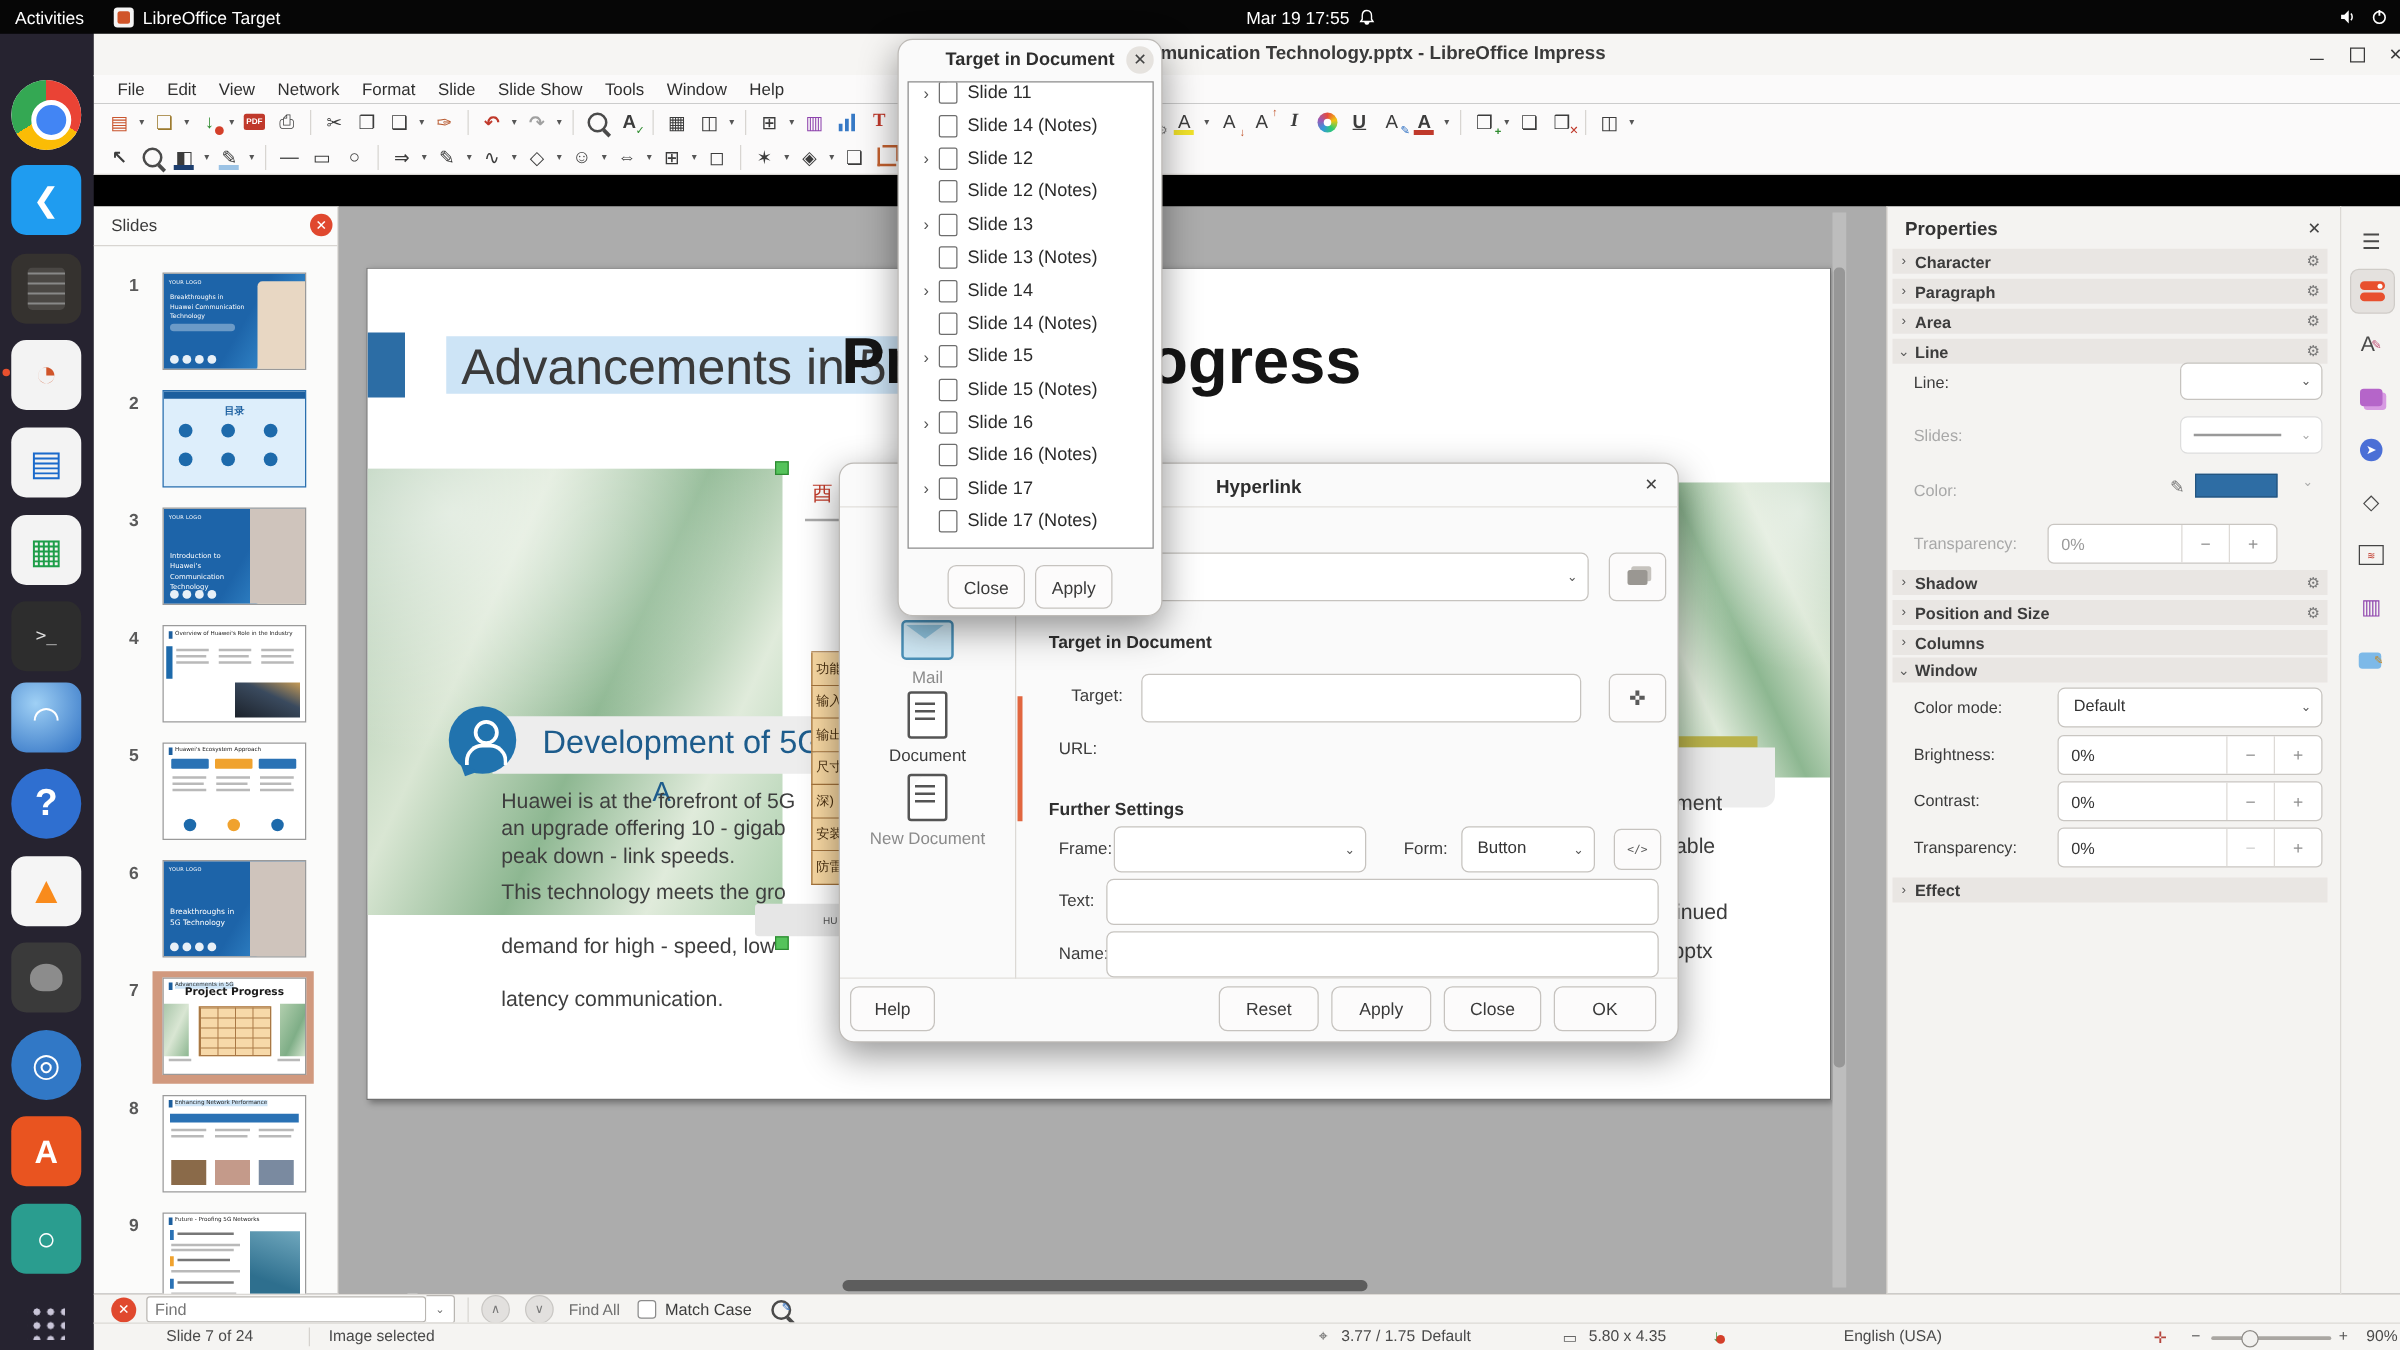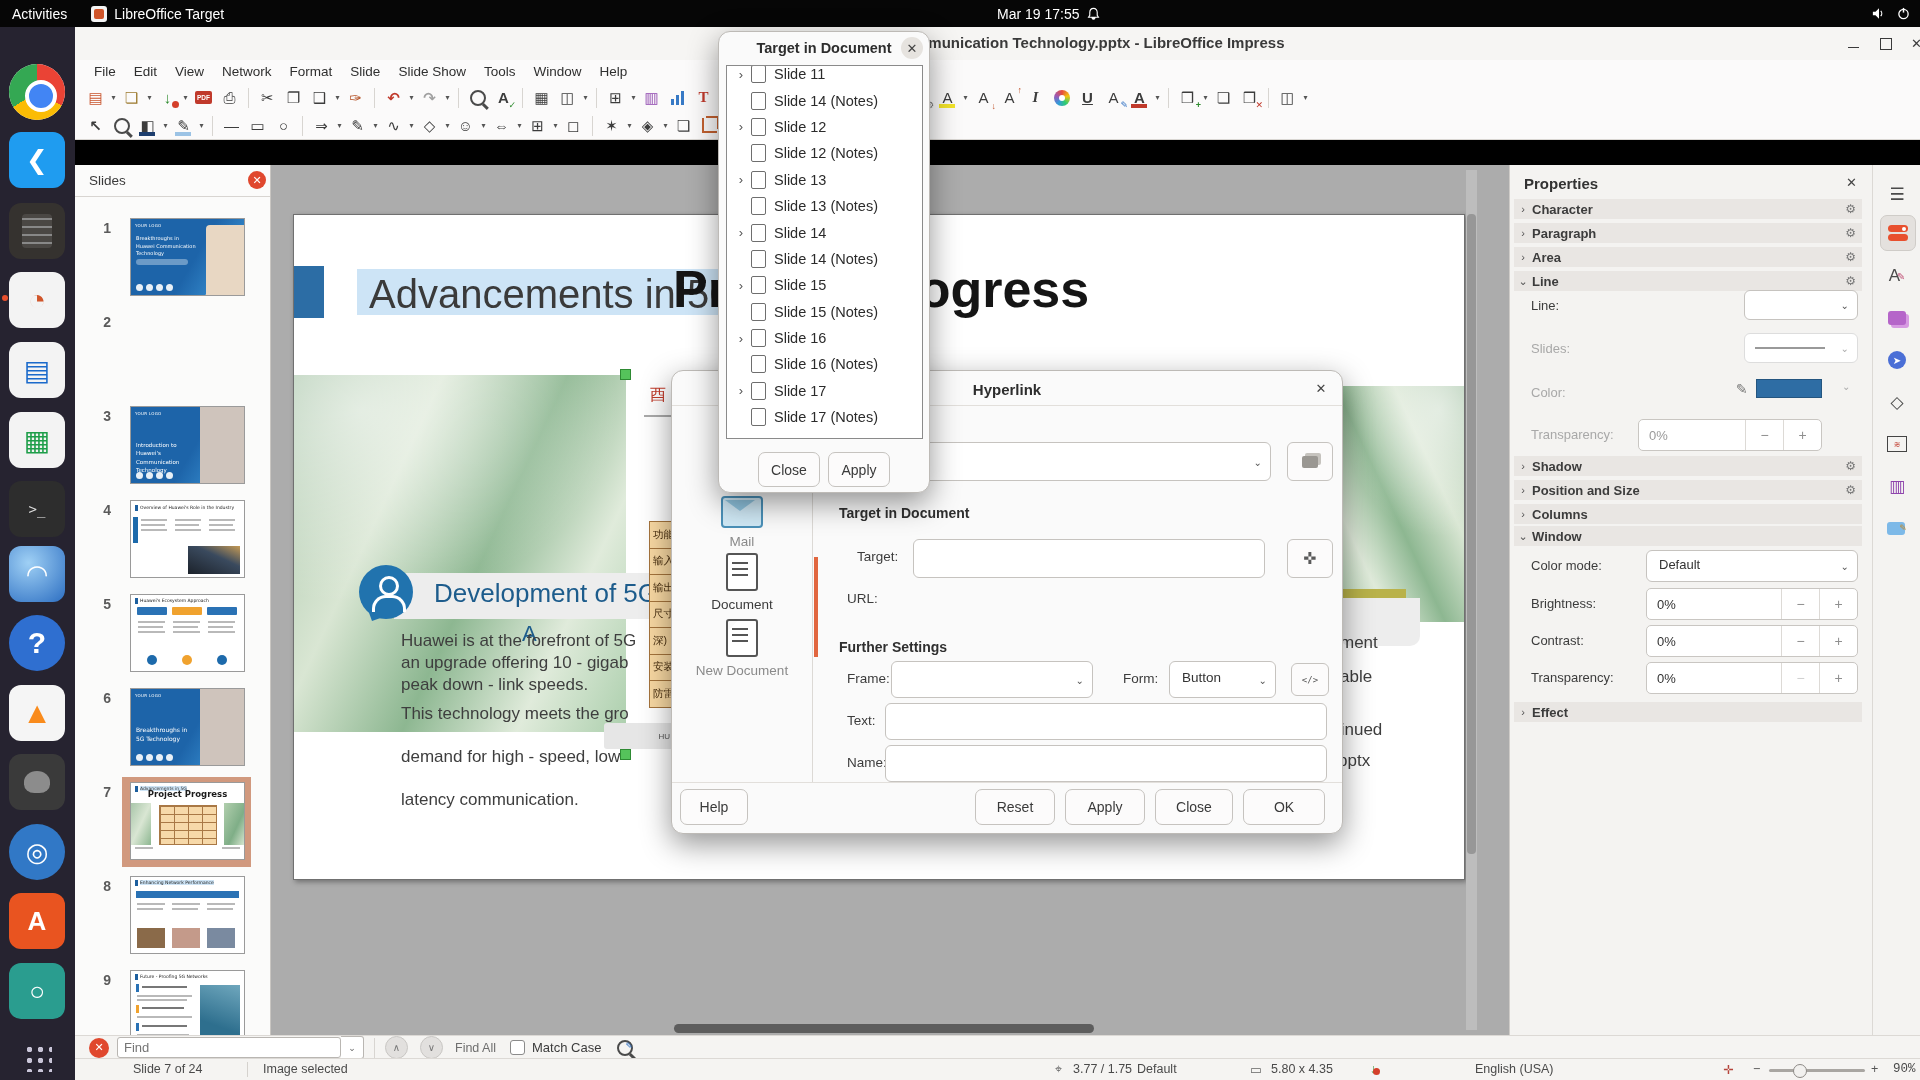--- a/index.html
+++ b/index.html
@@ -346,20 +346,32 @@
     <div style="position:absolute;left:5px;top:40px;width:52px;height:6px;border-radius:3px;background:rgba(255,255,255,.35);"></div>
     <div class="tdots">
         <i></i>
         <i></i>
         <i></i>
         <i></i>
       </div>
   </div>
 
   <div class="thnum" style="left:14px;top:149px;">2</div>
+  <div class="th" style="top:147px;background:#ddeefb;border:1px solid #2a6fae;">
+    <div style="position:absolute;left:0;top:0;right:0;height:6px;background:#1d5f9e;"></div>
+    <div style="position:absolute;left:50%;transform:translateX(-50%);top:10px;font-size:8px;font-weight:bold;color:#1b5fa0;">目录</div>
+    <div style="position:absolute;left:12px;top:26px;display:grid;grid-template-columns:repeat(3,30px);grid-gap:12px 4px;">
+      <i style="width:11px;height:11px;border-radius:50%;background:#1d6aab;"></i>
+        <i style="width:11px;height:11px;border-radius:50%;background:#1d6aab;"></i>
+        <i style="width:11px;height:11px;border-radius:50%;background:#1d6aab;"></i>
+      <i style="width:11px;height:11px;border-radius:50%;background:#1d6aab;"></i>
+        <i style="width:11px;height:11px;border-radius:50%;background:#1d6aab;"></i>
+        <i style="width:11px;height:11px;border-radius:50%;background:#1d6aab;"></i>
+    </div>
+  </div>
 
   <div class="thnum" style="left:14px;top:243px;">3</div>
   <div class="th t-blue" style="top:241px;">
     <div class="tlogo">YOUR LOGO</div>
     <div class="photo" style="right:0;top:0;width:44px;height:76px;background:#cfc4bc;"></div>
     <div style="position:absolute;left:5px;top:34px;font-size:5.5px;color:#fff;width:58px;line-height:1.5;">Introduction to Huawei's Communication Technology</div>
     <div class="tdots">
         <i></i>
         <i></i>
         <i></i>
@@ -668,21 +680,21 @@
   <span class="stxt" style="left:998px;">3.77 / 1.75</span>
   <span class="stxt" style="left:1175px;color:#666;">▭</span>
   <span class="stxt" style="left:1196px;">5.80 x 4.35</span>
   <span class="stxt" style="left:1295px;color:#2e8b2e;font-weight:bold;">↓<i class="baddge" style="right:-4px;bottom:1px;"></i></span>
   <span class="stxt" style="left:1400px;">English (USA)</span>
   <span class="stxt" style="left:1648px;color:#b5443c;">✛</span>
   <span class="stxt" style="left:1678px;color:#555;">−</span>
   <span style="position:absolute;left:1694px;top:10px;width:96px;height:3px;background:#a9a6a2;border-radius:2px;"></span>
   <span style="position:absolute;left:1718px;top:5px;width:12px;height:12px;border-radius:50%;background:#f2f1ef;border:1px solid #8d8a86;"></span>
   <span class="stxt" style="left:1796px;color:#555;">+</span>
-  <span class="stxt" style="left:1818px;font-family:Liberation Mono, monospace;">90%</span>
+  <span class="stxt" style="left:1818px;">90%</span>
 </div>
 
 <div class="abs dlg" style="left:671px;top:370px;width:670px;height:462px;z-index:50;">
   <div class="dlgtitle" style="left:50%;transform:translateX(-50%);top:10px;">Hyperlink</div>
   <div class="dlgx" style="right:10px;top:6px;">✕</div>
   <div style="position:absolute;left:0;top:34px;right:0;height:1px;background:#e2dfdb;"></div>
   <div style="position:absolute;left:140px;top:35px;bottom:50px;width:1px;background:#dcd9d5;"></div>
   <div style="position:absolute;left:0;bottom:50px;right:0;height:1px;background:#e2dfdb;"></div>
 
   <div class="hlmode" style="left:0;top:125px;">

